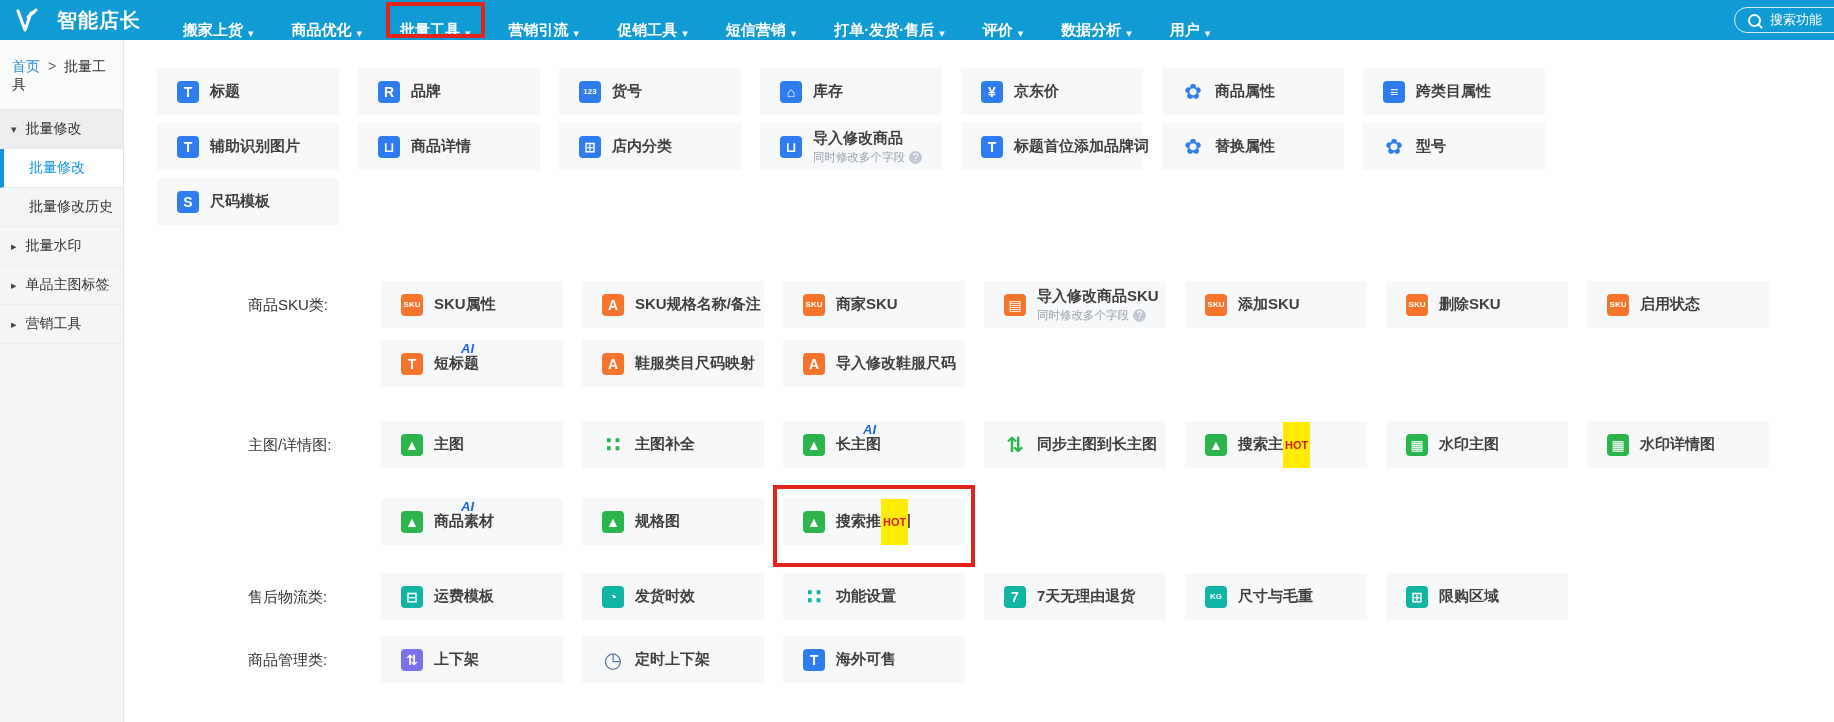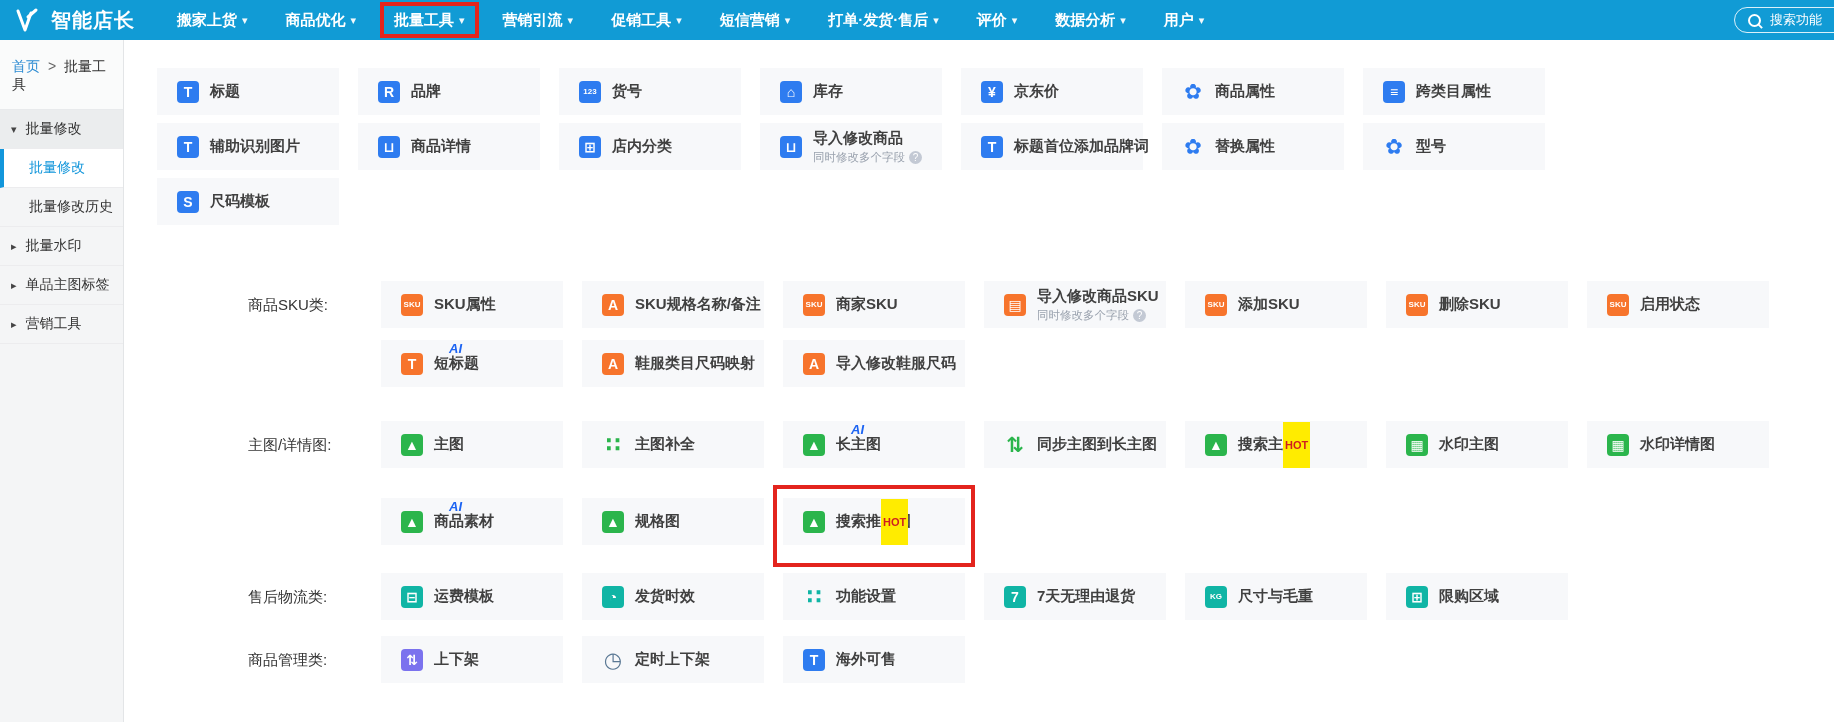--- a/index.html
+++ b/index.html
@@ -1,24 +1,24 @@
 <!DOCTYPE html>
 <html><head>
 <meta charset="utf-8">
 <style>
   html,body{margin:0;padding:0;}
   .page{width:1834px;height:722px;position:relative;overflow:hidden;background:#fff;
         font-family:"Liberation Sans","DejaVu Sans",sans-serif;}
   
   .topnav{position:absolute;left:0;top:0;width:100%;height:40px;background:#119bd5;
           display:flex;align-items:center;padding-left:14px;box-sizing:border-box;}
-  .brand{display:flex;align-items:flex-start;gap:11px;margin-right:30px;flex:none;}
+  .brand{display:flex;align-items:flex-start;gap:17px;margin-right:30px;flex:none;}
   .brand-name{color:#fff;font-size:20px;font-weight:700;letter-spacing:1px;}
   .nav-items{display:flex;align-items:center;height:100%;}
-  .nav-item{display:flex;align-items:center;color:#fff;font-size:15px;font-weight:700;
+  .nav-item{display:flex;align-items:flex-end;color:#fff;font-size:15px;font-weight:700;
             padding:0 12px;margin-right:14px;height:100%;cursor:pointer;position:relative;}
   .nav-item .caret{font-size:11px;margin-left:5px;opacity:.95;}
   .nav-item.red-outline::after{content:'';position:absolute;left:-2px;right:-2px;top:2px;bottom:2px;
             border:4px solid #e3241d;pointer-events:none;}
   .search-pill{position:absolute;right:-58px;top:7px;height:26px;width:158px;border:1px solid rgba(255,255,255,.85);
             border-radius:14px;display:flex;align-items:center;gap:9px;padding:0 13px;box-sizing:border-box;cursor:text;}
   .mag{width:9px;height:9px;border:2px solid #fff;border-radius:50%;position:relative;flex:none;}
   .mag::after{content:'';position:absolute;width:2px;height:6px;background:#fff;left:9px;top:7px;transform:rotate(-45deg);}
   .search-text{color:#fff;font-size:13px;white-space:nowrap;}
   
@@ -49,21 +49,21 @@
   .card-label{font-size:15px;color:#404040;white-space:nowrap;font-weight:bold;}
   .card-col{display:flex;flex-direction:column;justify-content:flex-end;}
   .card-sub{font-size:11.5px;color:#9aa2ae;display:flex;align-items:center;gap:4px;margin-top:2px;white-space:nowrap;}
   .q{width:13px;height:13px;border-radius:50%;background:#c3c9d4;color:#fff;font-size:10px;
      display:inline-flex;align-items:center;justify-content:center;flex:none;}
   .icon{width:22px;height:22px;border-radius:4px;color:#fff;display:flex;align-items:center;
      justify-content:center;font-weight:700;font-size:14px;flex:none;line-height:1;}
   .icon.small{font-size:8px;letter-spacing:0;}
   .icon.bare{background:transparent !important;font-size:21px;}
   .badge{position:absolute;top:1px;font-weight:700;}
-  .badge.ai{left:68px;color:#1d64f2;font-size:13px;font-style:italic;}
+  .badge.ai{left:80px;color:#1d64f2;font-size:13px;font-style:italic;}
   .badge.hot{left:98px;background:#ffec00;color:#cf1f1f;font-size:11px;padding:16px 2px;line-height:14px;}
   .card.red-box::after{content:'';position:absolute;left:-10px;right:-10px;top:-13px;bottom:-22px;
      border:4px solid #e3241d;pointer-events:none;z-index:5;}
 </style>
 </head>
 <body>
 
 <div class="page">
 
   <div class="topnav">

